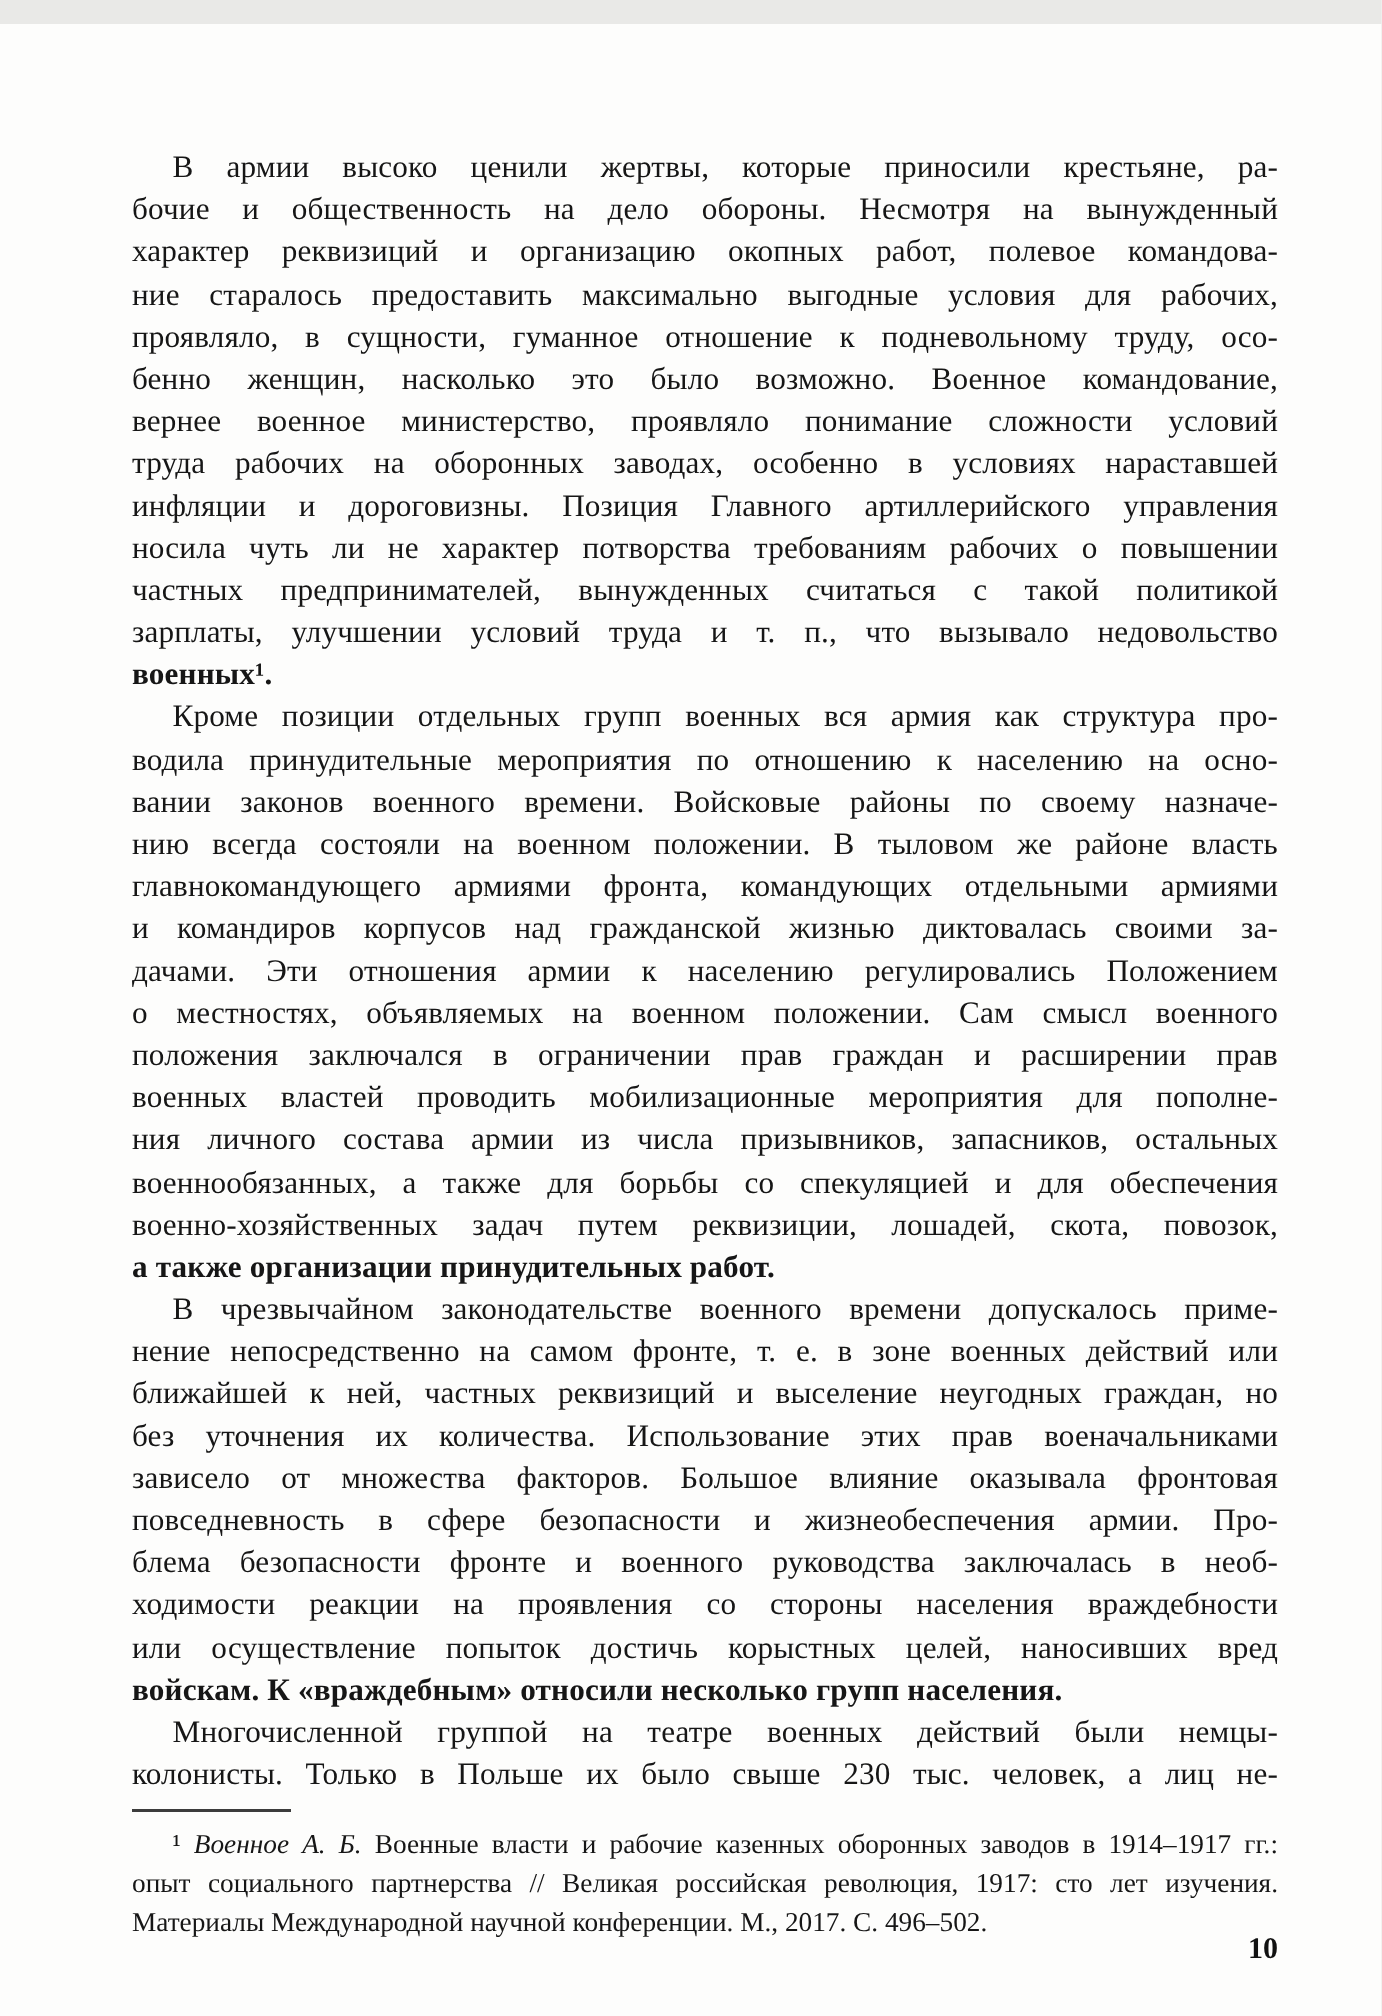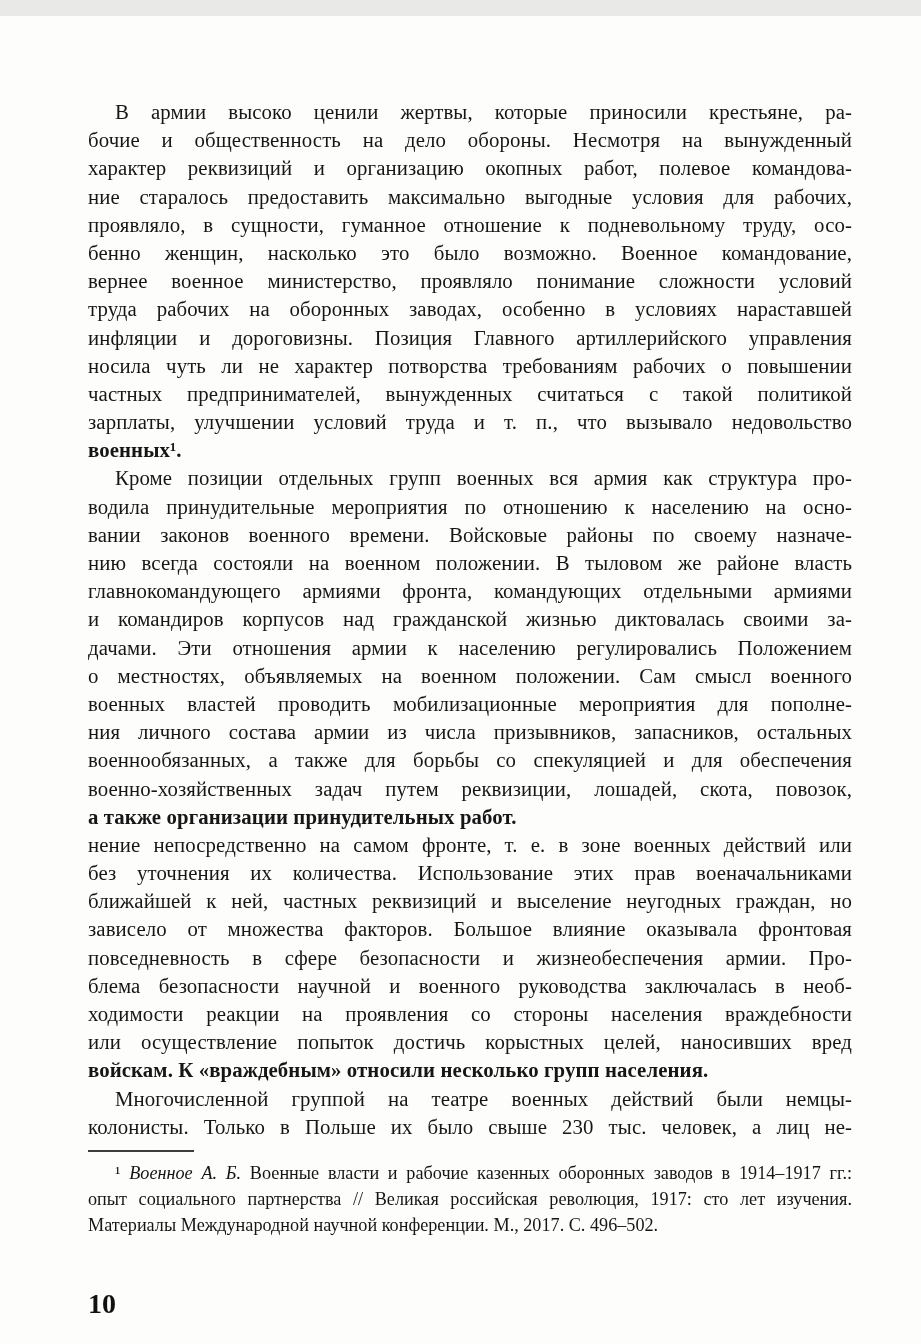--- a/index.html
+++ b/index.html
@@ -66,22 +66,22 @@
     font-style: italic;
   }
   .fn .fnm {
     font-size: 18.2px;
   }
   .page-number {
     position: absolute;
     left: 88px;
     top: 1272px;
     width: 764px;
-    text-align: left;
-    font-size: 28px;
+    text-align: right;
+    font-size: 20px;
     font-weight: bold;
     color: #111;
   }
 </style>
 </head>
 <body>
 
 <div class="page">
   <div class="text-column">
 
@@ -103,34 +103,36 @@
 
     <div>
       <div class="bl ind">Кроме позиции отдельных групп военных вся армия как структура про-</div>
       <div class="bl">водила принудительные мероприятия по отношению к населению на осно-</div>
       <div class="bl">вании законов военного времени. Войсковые районы по своему назначе-</div>
       <div class="bl">нию всегда состояли на военном положении. В тыловом же районе власть</div>
       <div class="bl">главнокомандующего армиями фронта, командующих отдельными армиями</div>
       <div class="bl">и командиров корпусов над гражданской жизнью диктовалась своими за-</div>
       <div class="bl">дачами. Эти отношения армии к населению регулировались Положением</div>
       <div class="bl">о местностях, объявляемых на военном положении. Сам смысл военного</div>
+      <div class="bl">положения заключался в ограничении прав граждан и расширении прав</div>
       <div class="bl">военных властей проводить мобилизационные мероприятия для пополне-</div>
       <div class="bl">ния личного состава армии из числа призывников, запасников, остальных</div>
       <div class="bl">военнообязанных, а также для борьбы со спекуляцией и для обеспечения</div>
       <div class="bl">военно-хозяйственных задач путем реквизиции, лошадей, скота, повозок,</div>
       <div class="bl end">а также организации принудительных работ.</div>
     </div>
 
     <div>
+      <div class="bl ind">В чрезвычайном законодательстве военного времени допускалось приме-</div>
       <div class="bl">нение непосредственно на самом фронте, т. е. в зоне военных действий или</div>
+      <div class="bl">ближайшей к ней, частных реквизиций и выселение неугодных граждан, но</div>
       <div class="bl">без уточнения их количества. Использование этих прав военачальниками</div>
-      <div class="bl">ближайшей к ней, частных реквизиций и выселение неугодных граждан, но</div>
       <div class="bl">зависело от множества факторов. Большое влияние оказывала фронтовая</div>
       <div class="bl">повседневность в сфере безопасности и жизнеобеспечения армии. Про-</div>
-      <div class="bl">блема безопасности научной и военного руководства заключалась в необ-</div>
+      <div class="bl">блема безопасности фронте и военного руководства заключалась в необ-</div>
       <div class="bl">ходимости реакции на проявления со стороны населения враждебности</div>
       <div class="bl">или осуществление попыток достичь корыстных целей, наносивших вред</div>
       <div class="bl end">войскам. К «враждебным» относили несколько групп населения.</div>
     </div>
 
     <div>
       <div class="bl ind">Многочисленной группой на театре военных действий были немцы-</div>
       <div class="bl">колонисты. Только в Польше их было свыше 230 тыс. человек, а лиц не-</div>
     </div>
 

